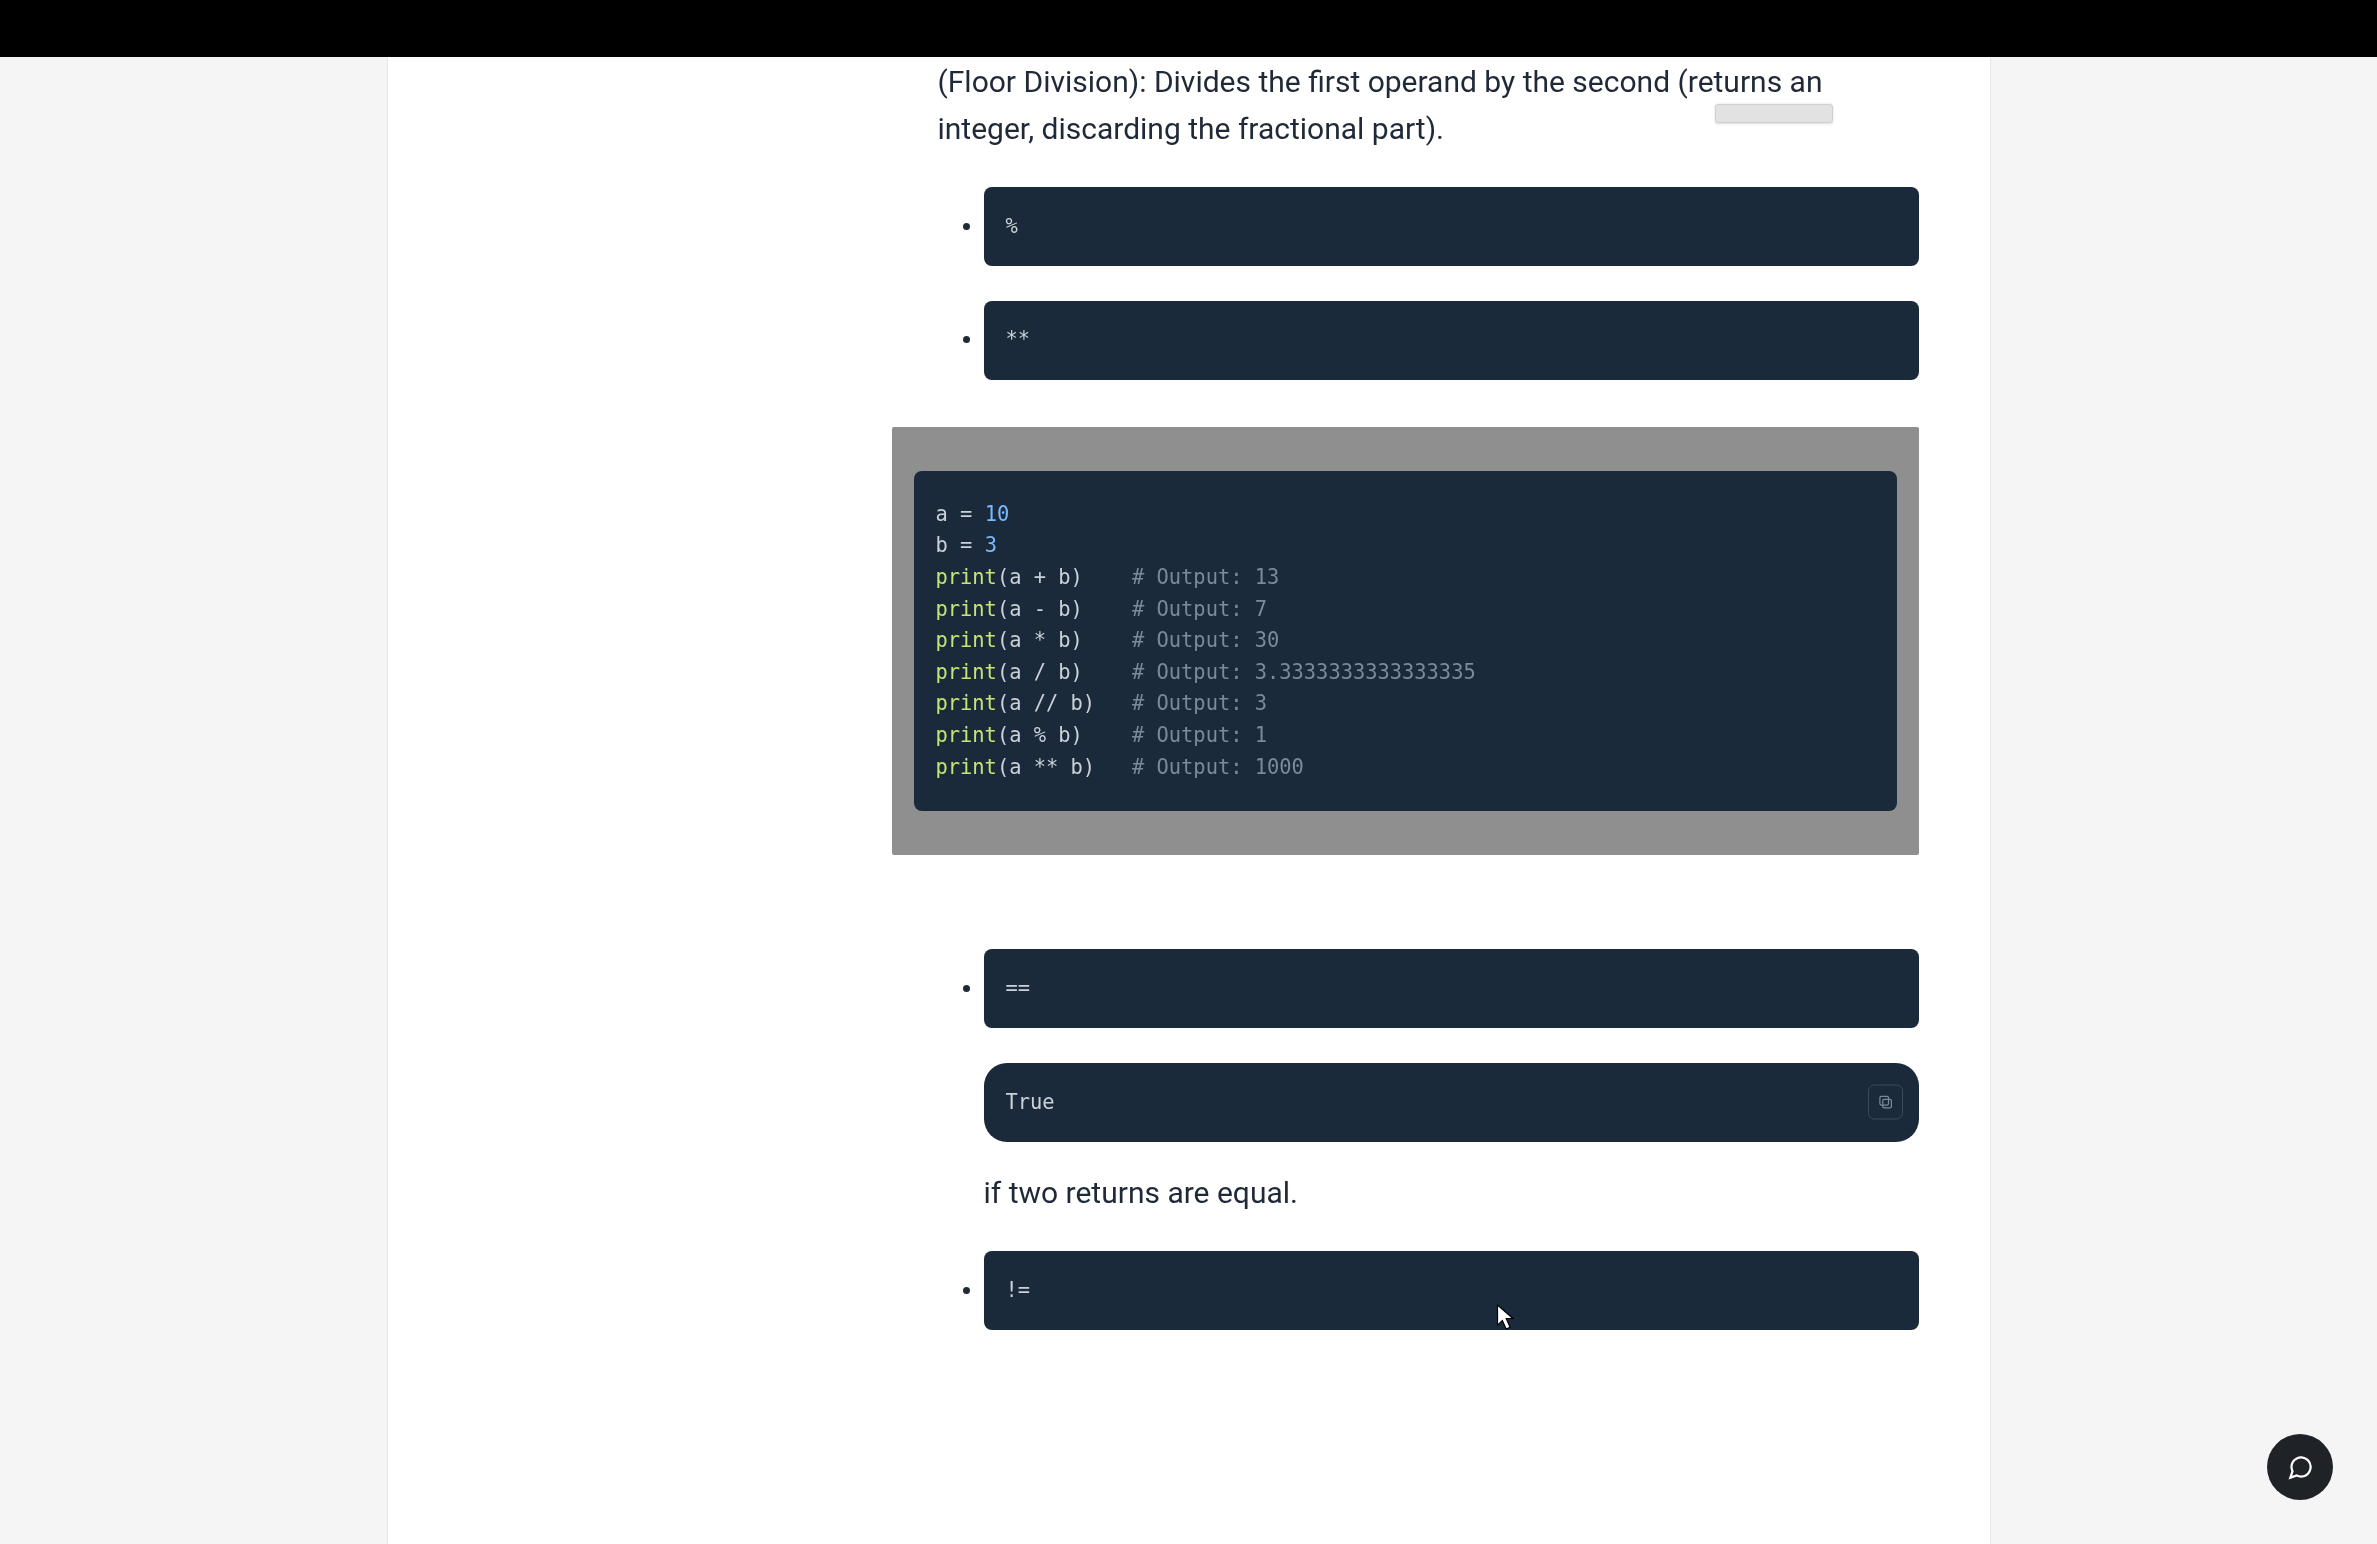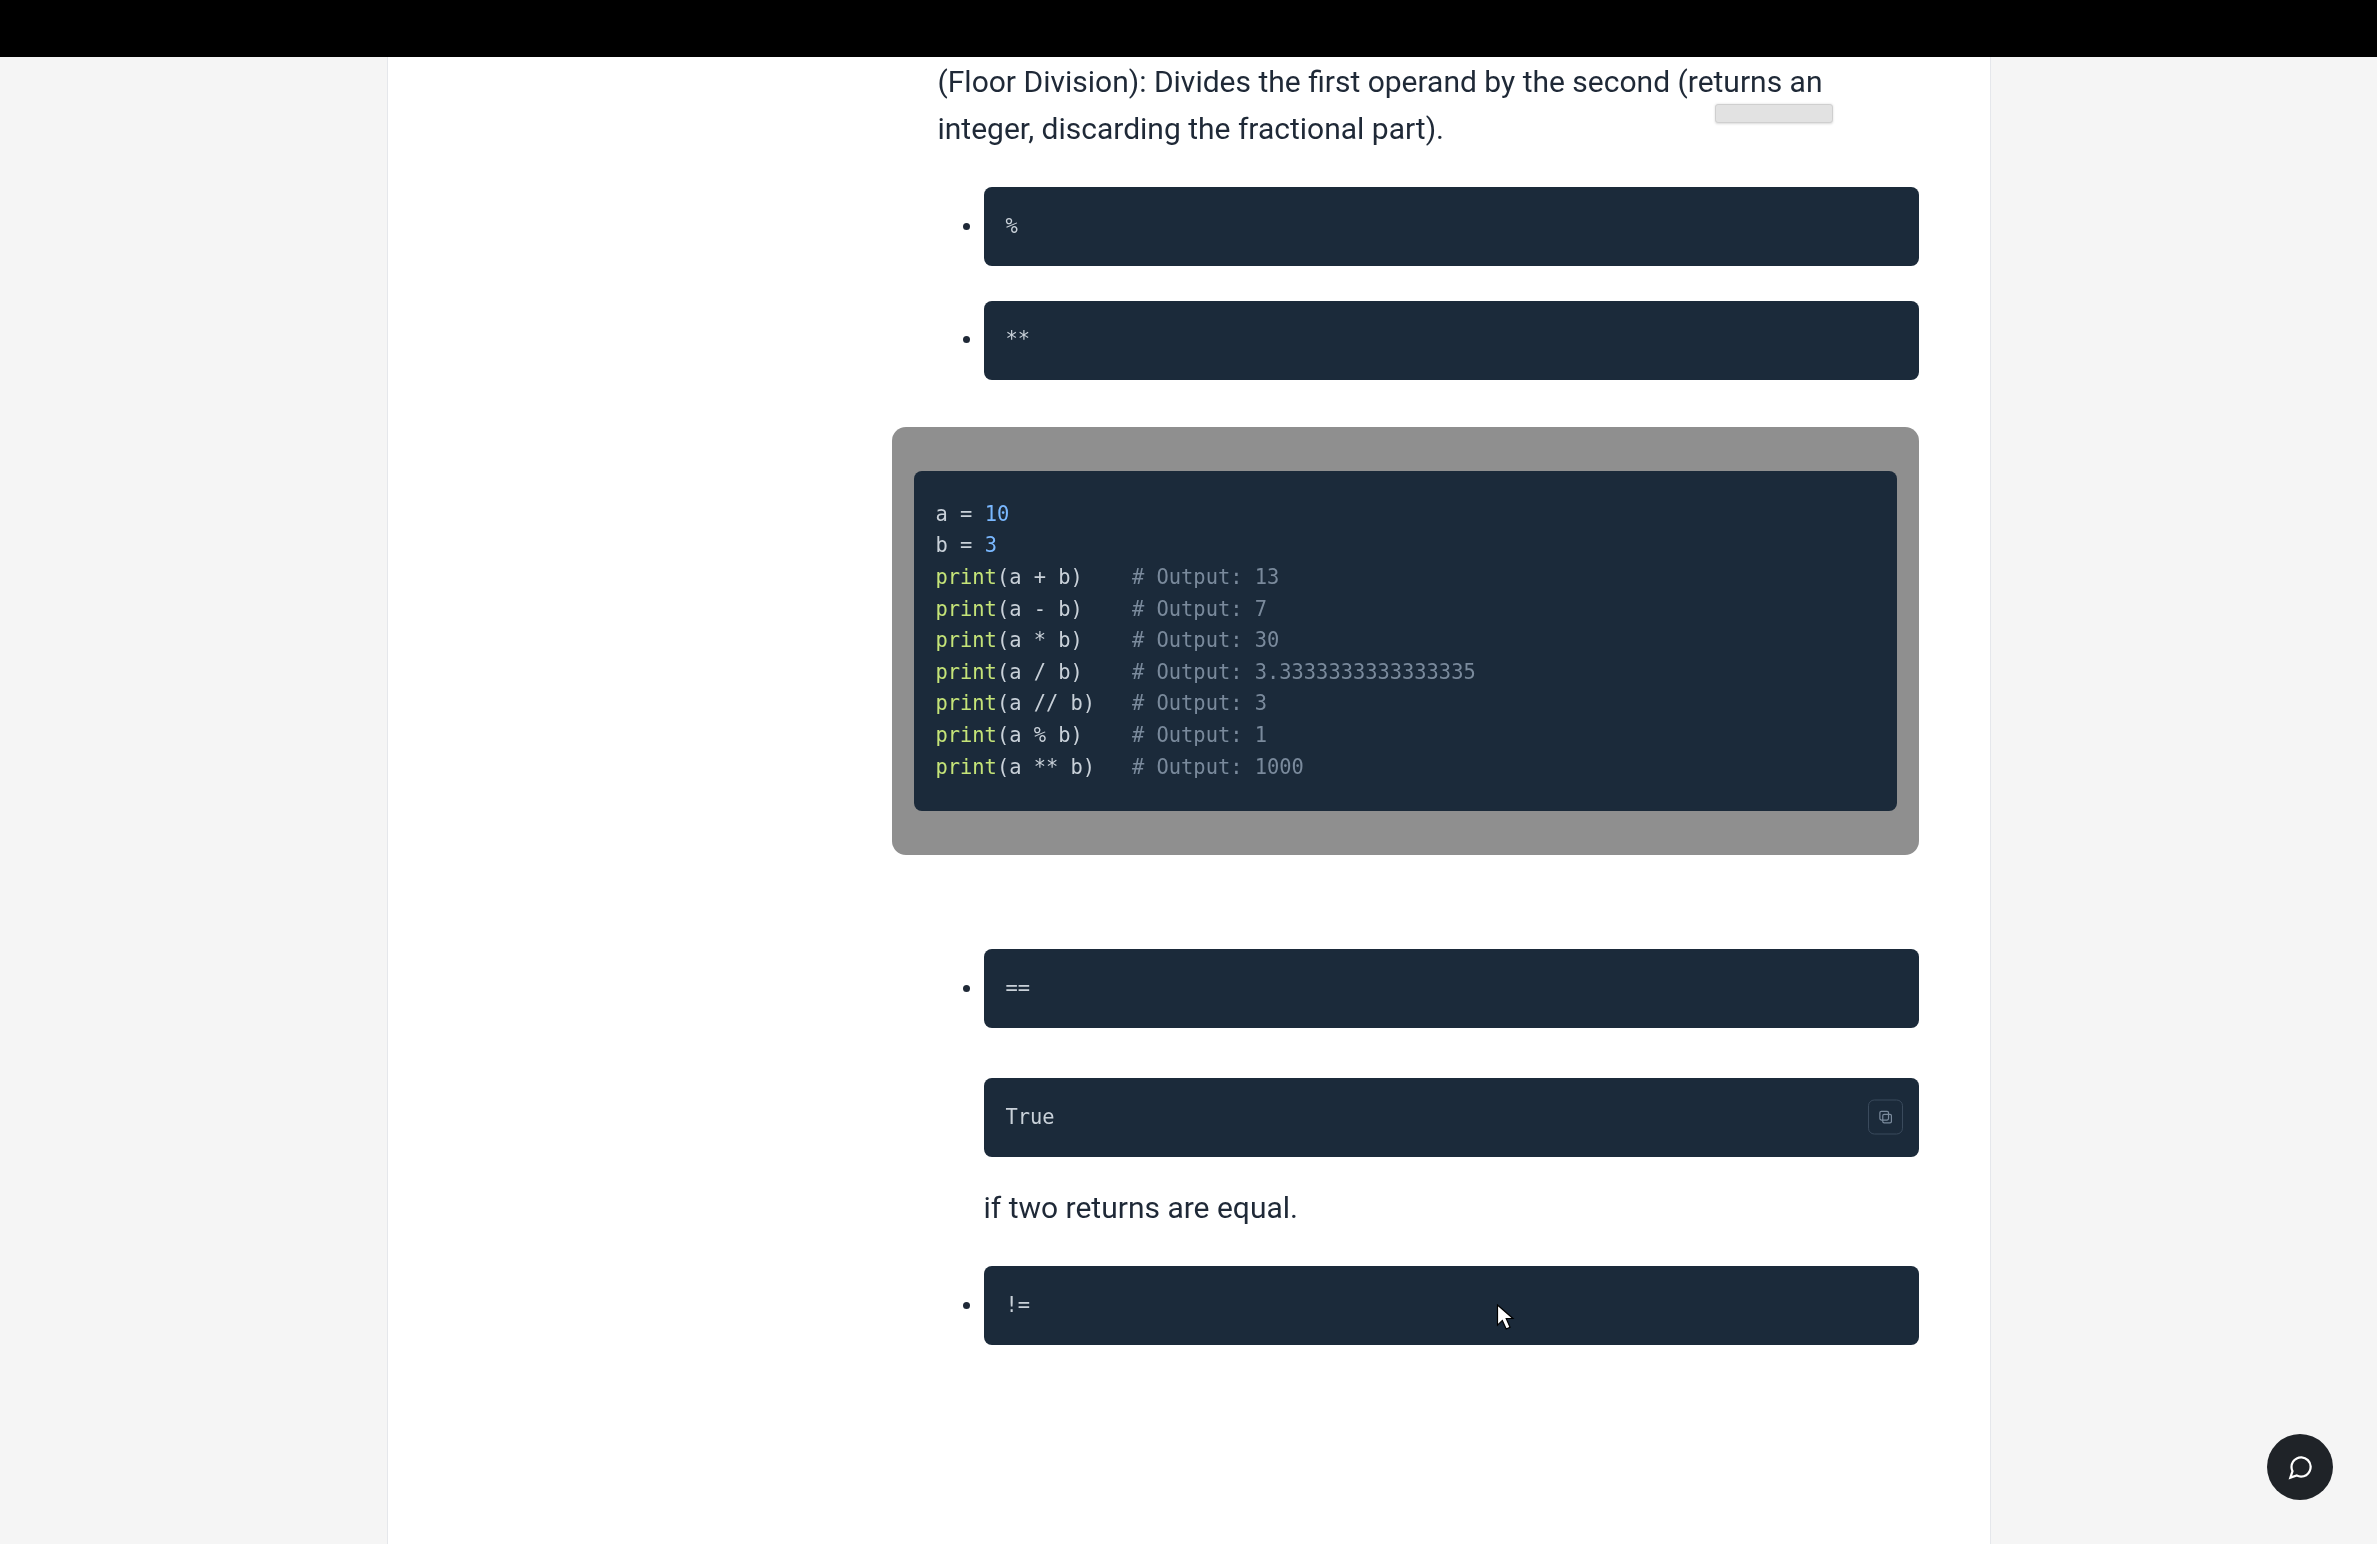--- a/index.html
+++ b/index.html
@@ -71,21 +71,21 @@
     font-size: 30px;
     color: #1f2937;
     margin-bottom: 6.3px;
   }
   .example-block {
     margin-left: -46px;
     margin-top: 47px;
     margin-bottom: 94px;
     background: #8f8f8f;
     padding: 44px 22px;
-    border-radius: 14px;
+    border-radius: 2px;
   }
   .example-code {
     background: #1b2a3a;
     border-radius: 7.9px;
     padding: 28px 22px;
     font-family: ui-monospace, Menlo, Consolas, monospace;
     font-size: 20.4px;
     line-height: 1.55;
     white-space: pre;
     color: #c9d1d9;
@@ -187,21 +187,21 @@
 <span class="tok-fn">print</span><span class="tok-paren">(</span>a <span class="tok-op">**</span> b<span class="tok-paren">)</span>   <span class="tok-comment"># Output: 1000</span></div>
       </div>
 
       <ul class="op-list">
 
         <li>
           <div class="code-inline">
             <span>==</span>
           </div>
 
-          <div class="code-inline with-copy" style="margin-top:50px;">
+          <div class="code-inline with-copy" style="margin-top:35px;border-radius:23px;">
             <span>True</span>
             <div class="copy-btn">
               <svg viewBox="0 0 24 24">
                 <rect x="8" y="8" width="12" height="12" rx="2"></rect>
                 <rect x="4" y="4" width="12" height="12" rx="2"></rect>
               </svg>
             </div>
           </div>
 
           <p class="desc">if two returns are equal.</p>

